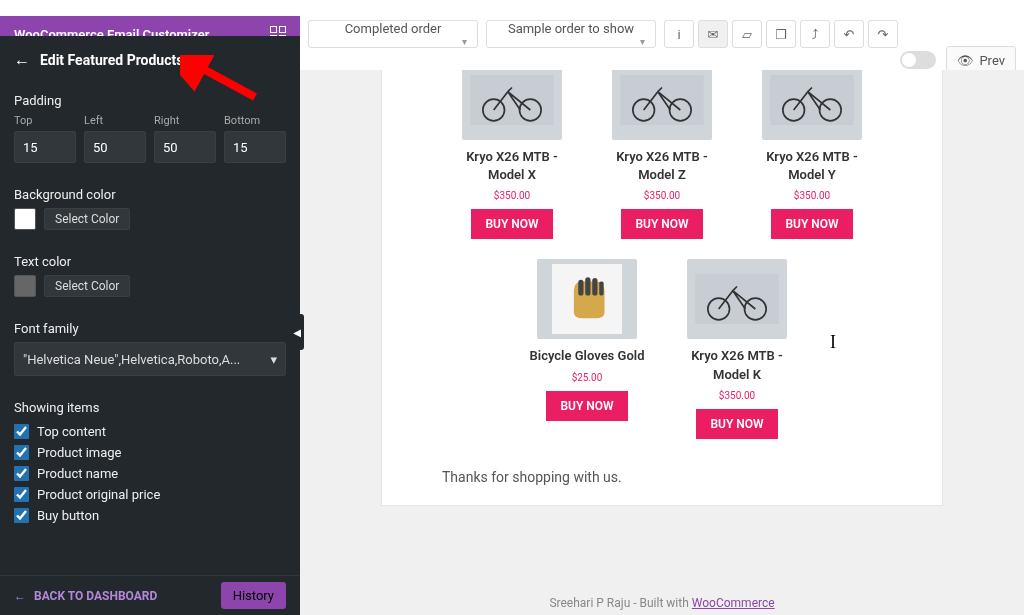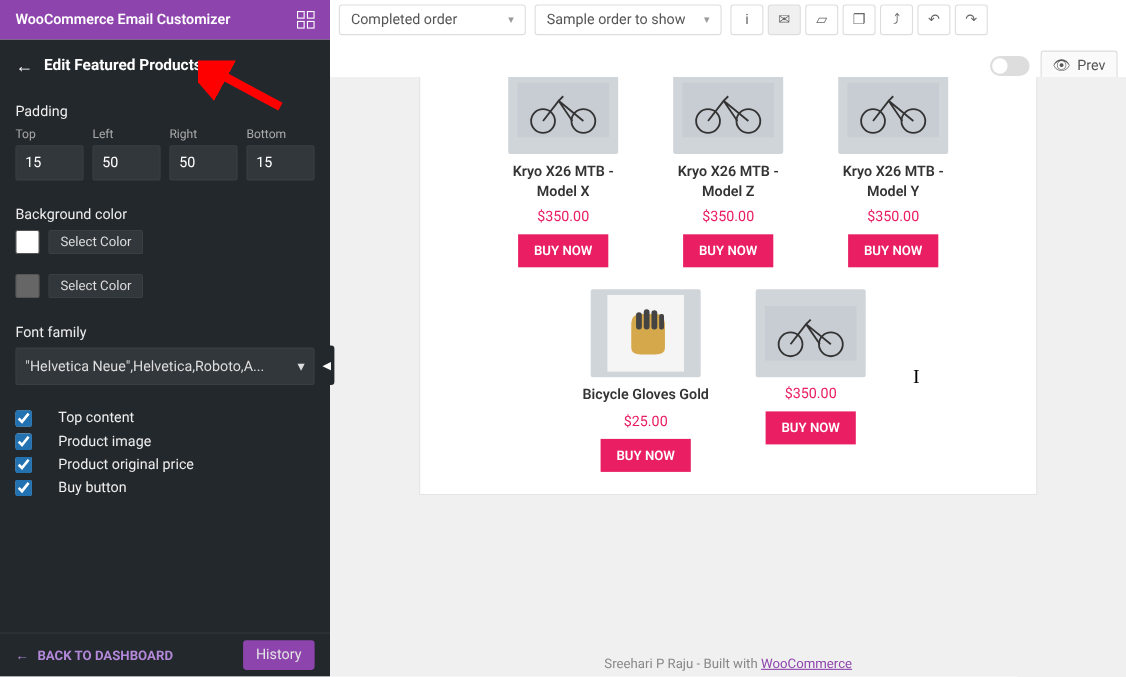--- a/index.html
+++ b/index.html
@@ -1,24 +1,24 @@
 <!DOCTYPE html>
 <html><head>
 <meta charset="utf-8">
 <style>
 * { margin:0; padding:0; box-sizing:border-box; font-family:-apple-system,BlinkMacSystemFont,"Segoe UI",Roboto,sans-serif; }
 body { width:1024px; height:615px; overflow:hidden; background:#fff; position:relative; }
 
-.topbar { height:36px; display:flex; align-items:flex-end; }
+.topbar { height:36px; display:flex; align-items:flex-end;margin-top:16px; }
 .brand { background:#8e44ad; color:#fff; height:36px; width:300px; display:flex; align-items:center; padding:0 14px; font-size:13px; font-weight:600; }
 .brand-grid { margin-left:auto; width:16px; height:16px; display:grid; grid-template-columns:1fr 1fr; grid-template-rows:1fr 1fr; gap:2px; }
 .brand-grid span { border:1.5px solid #fff; }
 
 .toolbar { flex:1; height:36px; display:flex; align-items:center; gap:8px; padding:0 8px; background:#fff; }
-.dropdown { border:1px solid #ddd; border-radius:3px; height:28px; padding:0 10px; display:flex; align-items:center; font-size:13px; color:#555; background:#fff; min-width:170px; position:relative; }
+.dropdown { border:1px solid #ddd; border-radius:3px; height:28px; padding:0 10px; display:flex; align-items:center; font-size:13px; color:#555; background:#fff; min-width:170px; position:relative;flex-direction:column; }
 .dropdown .chev { margin-left:auto; font-size:10px; color:#999; }
 
 .icon-row { display:flex; gap:4px; }
 .icon-btn { width:30px; height:28px; border:1px solid #ddd; border-radius:3px; background:#fff; display:flex; align-items:center; justify-content:center; font-size:13px; color:#666; cursor:pointer; }
 .icon-btn.active { background:#f0f0f0; }
 
 .subbar { position:absolute; top:46px; right:8px; display:flex; align-items:center; gap:10px; }
 .toggle { width:36px; height:18px; background:#ddd; border-radius:9px; position:relative; }
 .toggle::after { content:""; width:14px; height:14px; background:#fff; border-radius:50%; position:absolute; top:2px; left:2px; }
 .prev-btn { border:1px solid #ddd; border-radius:3px; height:28px; padding:0 10px; display:flex; align-items:center; gap:6px; font-size:13px; color:#555; background:#fafafa; }
@@ -38,36 +38,36 @@
 
 .swatch-row { display:flex; align-items:flex-start; gap:8px; margin-top:4px; }
 .swatch { width:22px; height:22px; border:1px solid #555; border-radius:2px; }
 .swatch.white { background:#fff; }
 .swatch.gray { background:#666; }
 .sel-btn { background:#32373c; border:1px solid #3a3f44; color:#ddd; font-size:12px; padding:3px 10px; border-radius:2px; cursor:pointer; }
 
 .font-select { width:100%; height:34px; background:#32373c; border:1px solid #3a3f44; color:#ddd; padding:0 8px; font-size:13px; border-radius:2px; display:flex; align-items:center; justify-content:space-between; }
 
 .check-list { margin-top:6px; }
-.check-item { display:flex; align-items:center; gap:24px; font-size:13px; color:#eee; padding:3px 0; }
+.check-item { display:flex; align-items:center; gap:8px; font-size:13px; color:#eee; padding:3px 0; }
 .check-item input { width:15px; height:15px; accent-color:#2271b1; }
 
 .sidebar-foot { position:absolute; bottom:0; left:0; right:0; height:40px; background:#23282d; display:flex; align-items:center; padding:0 14px; border-top:1px solid #32373c; }
 .back-dash { color:#b388d9; font-size:12px; font-weight:700; display:flex; align-items:center; gap:8px; }
-.history-btn { margin-left:auto; background:#8e44ad; color:#e5e5e5; font-size:13px; padding:6px 12px; border:none; border-radius:3px; cursor:pointer; }
+.history-btn { margin-left:auto; background:#8e44ad; color:#000000; font-size:13px; padding:6px 12px; border:none; border-radius:3px; cursor:pointer; }
 
 .collapse-tab { position:absolute; top:314px; left:290px; width:14px; height:36px; background:#23282d; color:#fff; display:flex; align-items:center; justify-content:center; font-size:10px; border-radius:0 3px 3px 0; z-index:5; }
 
 .canvas { position:absolute; top:70px; left:300px; right:0; bottom:0; background:#f0f0f1; overflow:hidden; }
 .email-card { background:#fff; margin:0 auto; width:560px; position:absolute; left:50%; transform:translateX(-50%); top:-10px; box-shadow:0 0 0 1px #e5e5e5; padding:0 20px 20px; }
 .prod-grid { display:flex; flex-wrap:wrap; justify-content:center; gap:20px; }
 .prod { width:130px; text-align:center; }
 .prod-img { width:100px; height:80px; margin:0 auto 8px; background:#d0d5da; border-radius:2px; display:flex; align-items:center; justify-content:center; overflow:hidden; position:relative; }
 .pname { font-size:13px; color:#333; font-weight:600; line-height:1.4; }
-.pprice { font-size:13px; color:#e91e63; margin:6px 0 8px; }
+.pprice { font-size:10px; color:#e91e63; margin:6px 0 8px; }
 .buy { background:#e91e63; color:#ffffff; border:none; padding:8px 14px; font-size:12px; font-weight:600; cursor:pointer; }
 
 .thanks { font-size:14px; color:#555; margin-top:30px; text-align:left; padding-left:40px; }
 .footer-cred { position:absolute; bottom:5px; left:50%; transform:translateX(-50%); font-size:12px; color:#888; text-align:left; }
 .footer-cred a { color:#8e44ad; text-decoration:underline; }
 
 .arrow-overlay { position:absolute; top:55px; left:180px; z-index:20; pointer-events:none; }
 
 .bike-svg { width:90px; height:50px; }
 .glove-svg { width:70px; height:70px; }
@@ -146,43 +146,49 @@
 
   <div class="section">
     <div class="sec-title">Background color</div>
     <div class="swatch-row">
       <div class="swatch white"></div>
       <button class="sel-btn">Select Color</button>
     </div>
   </div>
 
   <div class="section">
+    <div class="sec-title">Text color</div>
     <div class="swatch-row">
       <div class="swatch gray"></div>
       <button class="sel-btn">Select Color</button>
     </div>
   </div>
 
   <div class="section">
     <div class="sec-title">Font family</div>
     <div class="font-select">
       <span>"Helvetica Neue",Helvetica,Roboto,A...</span>
       <span>▾</span>
     </div>
   </div>
 
   <div class="section">
+    <div class="sec-title">Showing items</div>
     <div class="check-list" id="checklist">
         <label class="check-item">
           <input type="checkbox" checked="" style="">
           <span>Top content</span>
         </label>
         <label class="check-item">
           <input type="checkbox" checked="" style="">
           <span>Product image</span>
+        </label>
+        <label class="check-item">
+          <input type="checkbox" checked="" style="">
+          <span>Product name</span>
         </label>
         <label class="check-item">
           <input type="checkbox" checked="" style="">
           <span>Product original price</span>
         </label>
         <label class="check-item">
           <input type="checkbox" checked="" style="">
           <span>Buy button</span>
         </label>
       </div>
@@ -245,20 +251,21 @@
               <rect x="54" y="20" width="5" height="16" rx="2" fill="#444"></rect>
             </svg>
           </div><div class="pname">Bicycle Gloves Gold</div><div class="pprice">$25.00</div><button class="buy">BUY NOW</button></div>
         <div class="prod"><div class="prod-img">
             <svg class="bike-svg" viewBox="0 0 100 60">
               <rect width="100" height="60" fill="#c8cdd3"></rect>
               <circle cx="28" cy="42" r="13" fill="none" stroke="#333" stroke-width="2"></circle>
               <circle cx="72" cy="42" r="13" fill="none" stroke="#333" stroke-width="2"></circle>
               <path d="M28 42 L45 20 L60 42 M45 20 L72 42 M45 20 L50 15" stroke="#333" stroke-width="2" fill="none"></path>
             </svg>
-          </div><div class="pprice">$350.00</div><button class="buy">BUY NOW</button></div>
-      </div>
+          </div><div class="pname">Kryo X26 MTB - Model K</div><div class="pprice">$350.00</div><button class="buy">BUY NOW</button></div>
+      </div>
+    <div class="thanks">Thanks for shopping with us.</div>
   </div>
   <div class="footer-cred">
     <span>Sreehari P Raju</span><span> - Built with </span><a>WooCommerce</a>
   </div>
   <div class="cursor-I">I</div>
 </div>
 
 </body></html>

